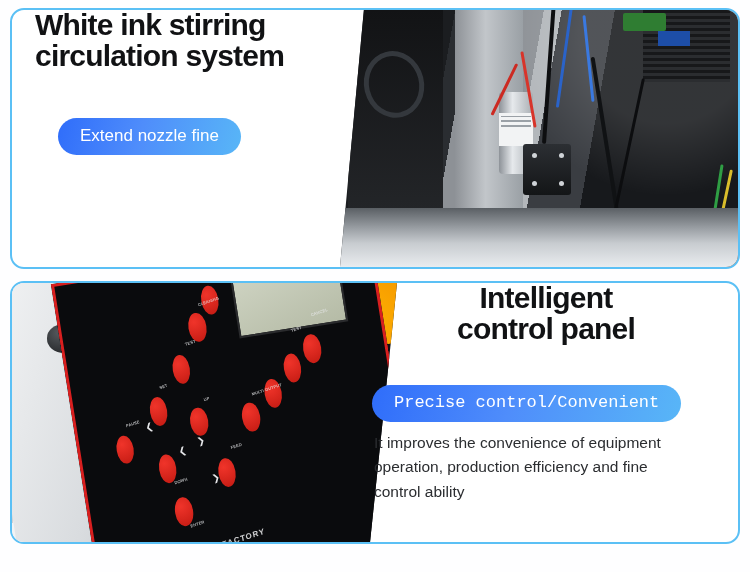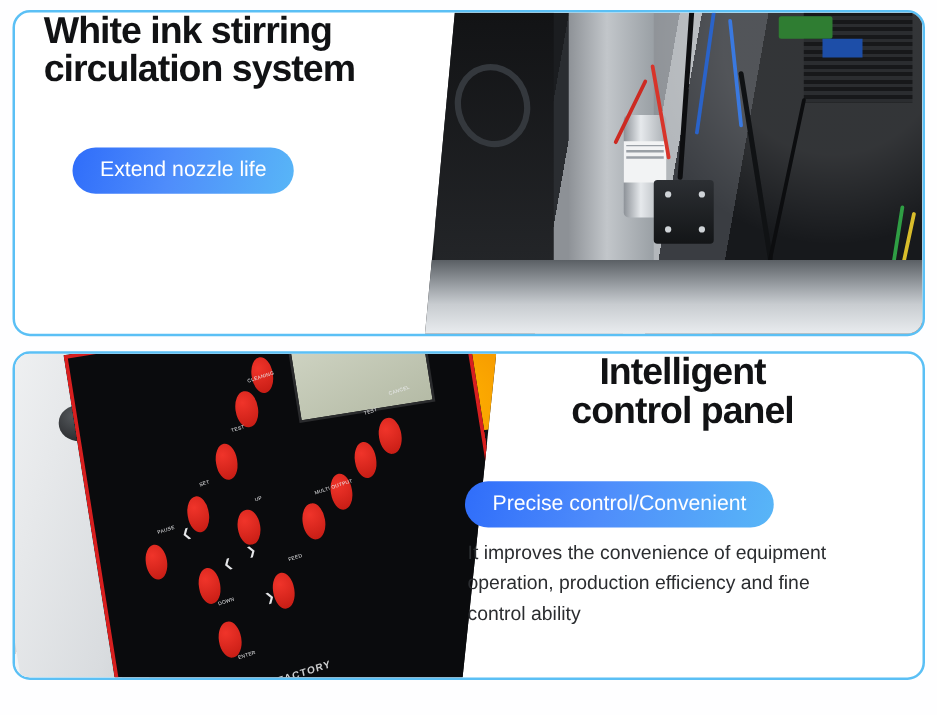--- a/index.html
+++ b/index.html
@@ -141,21 +141,21 @@
     line-height:1.58;
     white-space:pre-line;
   }
 
   
   #title-white-ink { top:20px; }
   #pill-white-ink  { position:absolute; left:46px; top:108px; }
   #body-white-ink  { position:absolute; left:23px; top:148px; width:320px; }
 
   #title-control   { top:26px; }
-  #pill-control    { position:absolute; left:2px;  top:102px; }
+  #pill-control    { position:absolute; left:2px;  top:102px;font-family:Liberation Mono, monospace; }
   #body-control    { position:absolute; left:4px;  top:148px; width:342px; }
 </style>
 </head>
 <body>
 
 <div class="page">
 
   <section class="card" id="panel-white-ink">
 
     <div class="photo photo-right">
@@ -191,21 +191,21 @@
           <div class="w-conn"></div>
           <div class="w-conn2"></div>
         </div>
       </div>
     </div>
 
     <div class="txt-left">
       <h2 class="headline" id="title-white-ink">White ink stirring
 circulation system</h2>
     </div>
-    <span class="pill" id="pill-white-ink">Extend nozzle life</span>
+    <span class="pill" id="pill-white-ink">Extend nozzle fine</span>
   </section>
 
   <section class="card" id="panel-control">
 
     <div class="photo photo-left">
       <div class="clip-left">
         <div class="printer">
           <div class="p-body"></div>
           <div class="p-knob"></div>
           <div class="p-orange"></div>

